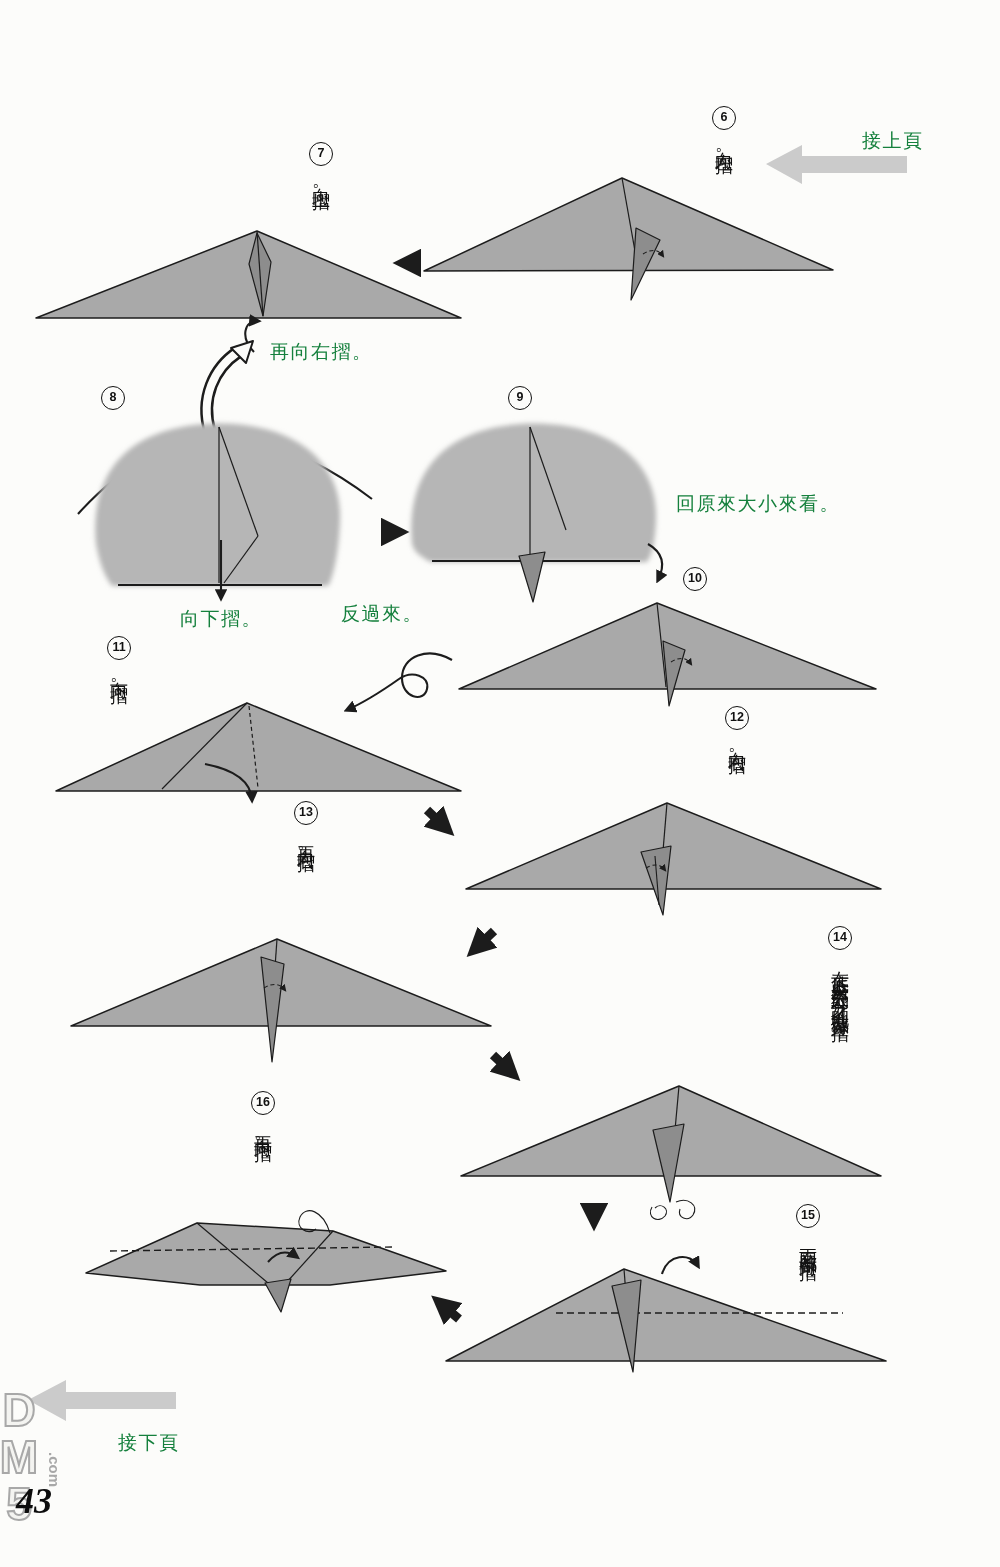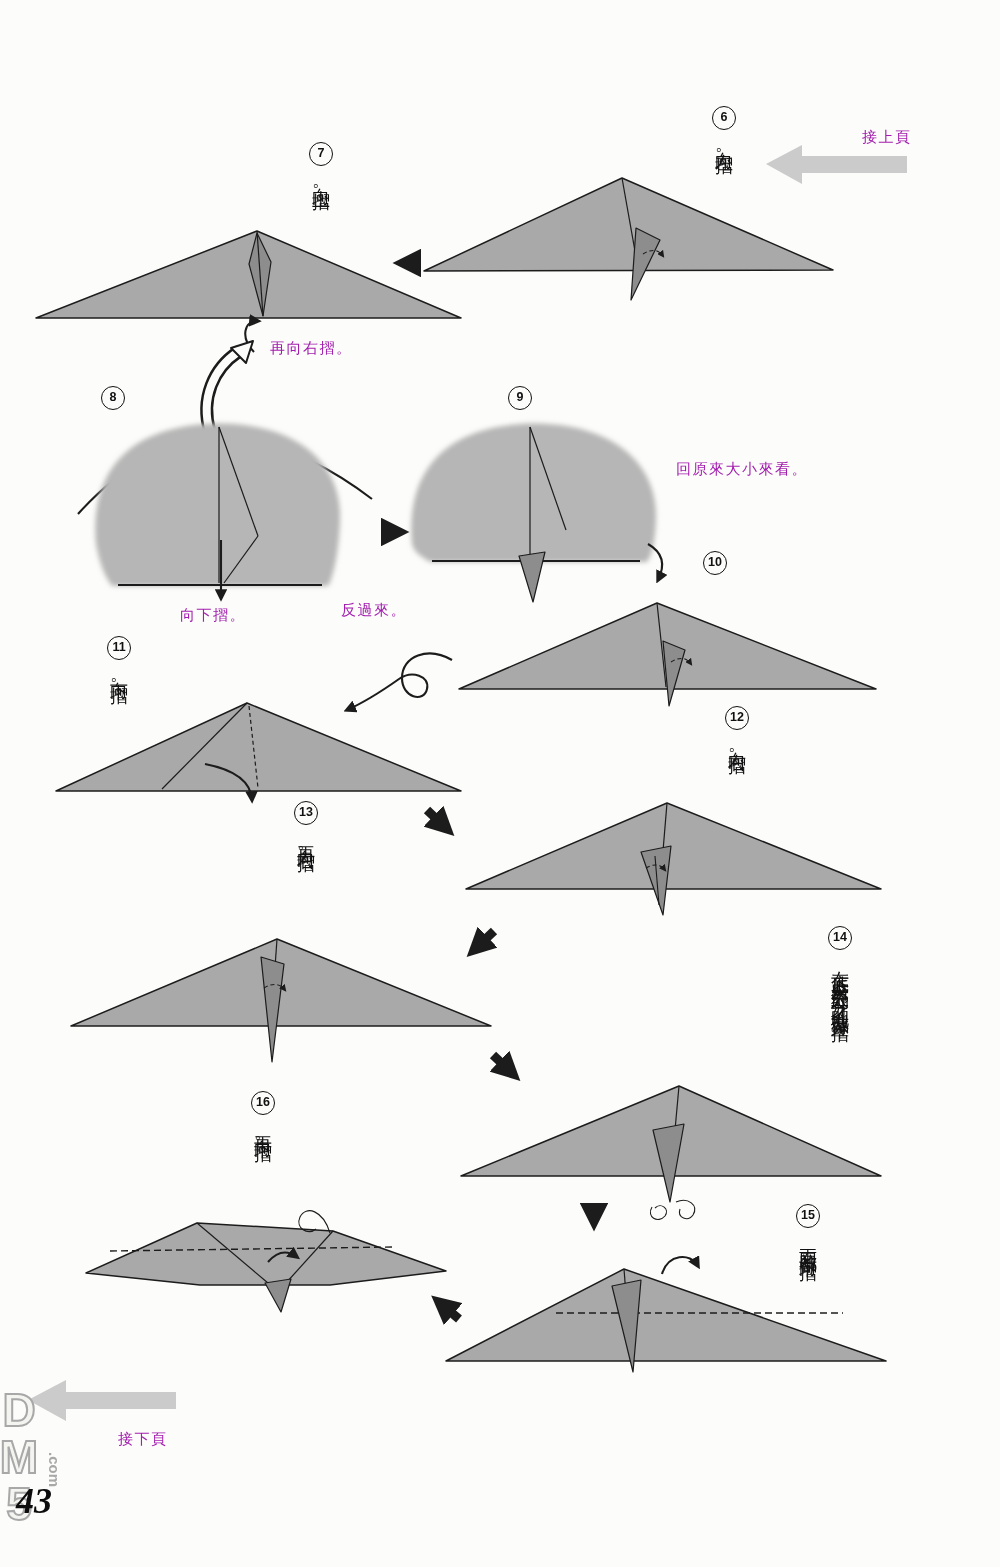--- a/index.html
+++ b/index.html
@@ -17,21 +17,21 @@
   .w2    { stroke-width:2.1; }
   .thin  { stroke-width:1.1; }
   .dash  { stroke-dasharray:4 3; }
   .dash6 { stroke-dasharray:7 4; stroke-width:1.4; }
   .thick { stroke:var(--ink,#1c1c1c); stroke-width:9; fill:none; }
   .out-o { stroke:var(--ink,#1c1c1c); stroke-width:13; fill:none; stroke-linecap:round; }
   .out-i { stroke:#fcfcfa; stroke-width:8; fill:none; stroke-linecap:round; }
   .out-h { fill:#fcfcfa; stroke:var(--ink,#1c1c1c); stroke-width:2; stroke-linejoin:round; }
 
   
-  .h-note { position:absolute; font-size:15px; color:#a21caf; letter-spacing:1.5px; white-space:nowrap; }
+  .h-note { position:absolute; font-size:19px; color:#15803d; letter-spacing:1.5px; white-space:nowrap; }
   .v-label { position:absolute; writing-mode:vertical-rl; text-orientation:upright; font-size:18px;
              letter-spacing:3px; color:#111; line-height:29px; }
   .circ { display:inline-block; writing-mode:horizontal-tb; width:24px; height:24px; border:1.7px solid #111;
           border-radius:50%; font-size:12.5px; font-weight:bold; line-height:21px; text-align:center;
           letter-spacing:normal; background:#fcfcfa; color:#111; }
   .v-label .circ { margin-bottom:7px; }
   .circ.abs { position:absolute; }
 
   .wm-letters { position:absolute; left:-4px; top:1384px; writing-mode:vertical-rl; text-orientation:upright;
                 font-size:46px; font-weight:800; line-height:1; letter-spacing:-5px;
@@ -209,23 +209,23 @@
   <div class="v-label" style="left:306px; top:142px; height:150px;">
     <span class="circ">7</span><span>向上摺。</span>
   </div>
 
   <div class="h-note" style="left:270px; top:339px;">再向右摺。</div>
 
   <span class="circ abs" style="left:101px; top:386px;">8</span>
   <div class="h-note" style="left:180px; top:606px;">向下摺。</div>
 
   <span class="circ abs" style="left:508px; top:386px;">9</span>
-  <div class="h-note" style="left:676px; top:460px;text-align:right;">回原來大小來看。</div>
-
-  <span class="circ abs" style="left:683px; top:551px;margin-left:20px;">10</span>
+  <div class="h-note" style="left:676px; top:491px;text-align:right;">回原來大小來看。</div>
+
+  <span class="circ abs" style="left:683px; top:567px;">10</span>
 
   <div class="h-note" style="left:341px; top:601px;">反過來。</div>
 
   <div class="v-label" style="left:104px; top:636px; height:150px;">
     <span class="circ">11</span><span>向下摺。</span>
   </div>
 
   <div class="v-label" style="left:722px; top:706px; height:150px;">
     <span class="circ">12</span><span>向右摺。</span>
   </div>

